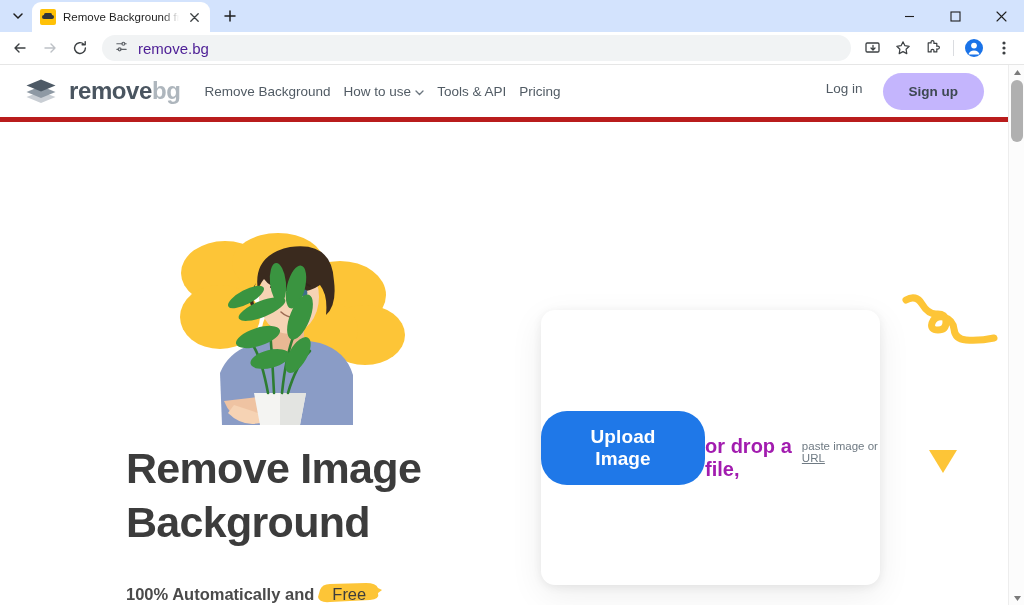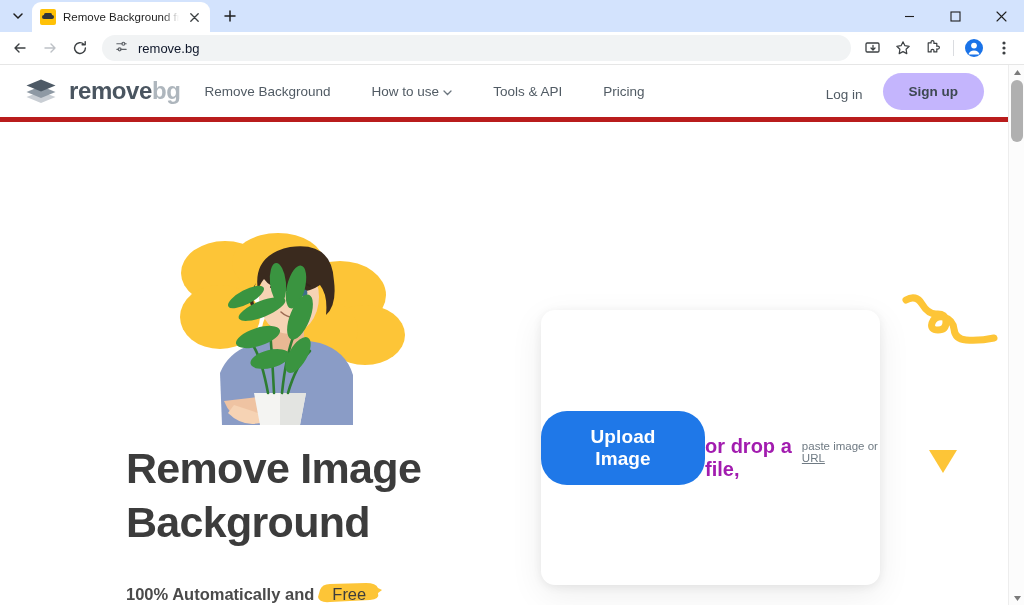--- a/index.html
+++ b/index.html
@@ -54,21 +54,21 @@
     height: 33px; background:#fff; display:flex; align-items:center;
     padding: 0 6px; gap: 2px; border-bottom:1px solid #e6e6e6;
   }
   .navbtn { width:28px;height:28px;display:flex;align-items:center;justify-content:center;border-radius:50%;color:#444; flex:none;}
   .navbtn.dim { color:#bdc1c6; }
   .omnibox {
     flex:1; height:26px; background:#f1f3f4; border-radius:14px;
     display:flex; align-items:center; gap:9px; padding:0 12px; margin: 0 6px 0 6px;
     max-width: 756px;
   }
-  .omnibox-url { font-size:13px; color:#0f172a; }
+  .omnibox-url { font-size:15px; color:#4c1d95; }
   .tb-right { display:flex; align-items:center; gap:2px; }
   .tb-icon { width:28px;height:28px;display:flex;align-items:center;justify-content:center;border-radius:50%;color:#444;}
   .tb-sep { width:1px; height:16px; background:#dadce0; margin:0 4px; }
 
   
   .page { position:absolute; left:0; top:65px; width:1008px; height:540px; background:#fff; overflow:hidden;}
 
   .scrollbar { position:absolute; right:0; top:65px; width:16px; height:540px; background:#fcfcfc; border-left:1px solid #ededed;}
   .sb-arrow { width:16px; height:14px; display:flex; align-items:center; justify-content:center; color:#7a7a7a; font-size:7px;}
   .sb-arrow.bottom { position:absolute; bottom:0; left:0;}
@@ -77,24 +77,24 @@
   .site-header {
     height: 57px; display:flex; align-items:center; padding: 0 24px;
     border-bottom: 5px solid #b91c1c; background:#fff;
   }
   .logo { display:flex; align-items:center; gap:11px; margin-right:24px; }
   .logo-mark { width:34px; height:30px; position:relative; }
   .logo-text { font-size:24px; font-weight:700; letter-spacing:-0.4px; }
   .logo-text .dark { color:#4a5560; }
   .logo-text .light { color:#aeb6bd; }
 
-  .nav { display:flex; align-items:flex-end; gap:41px; }
+  .nav { display:flex; align-items:flex-end; gap:13px; }
   .nav-item { font-size:13.5px; color:#515b64; white-space:nowrap; display:flex; align-items:center; gap:4px;}
 
-  .header-right { margin-left:auto; display:flex; align-items:flex-end; gap:6px; }
+  .header-right { margin-left:auto; display:flex; align-items:flex-start; gap:6px; }
   .login { font-size:13.5px; color:#515b64; padding: 8px 14px; }
   .signup {
     font-size:13.5px; font-weight:700; color:#3d4852; background:#c4b5fd;
     border-radius: 22px; padding: 11px 26px; border:none;
     font-family:"Liberation Sans", sans-serif;
   }
 
   
   .hero { position:relative; height:483px; }
 

